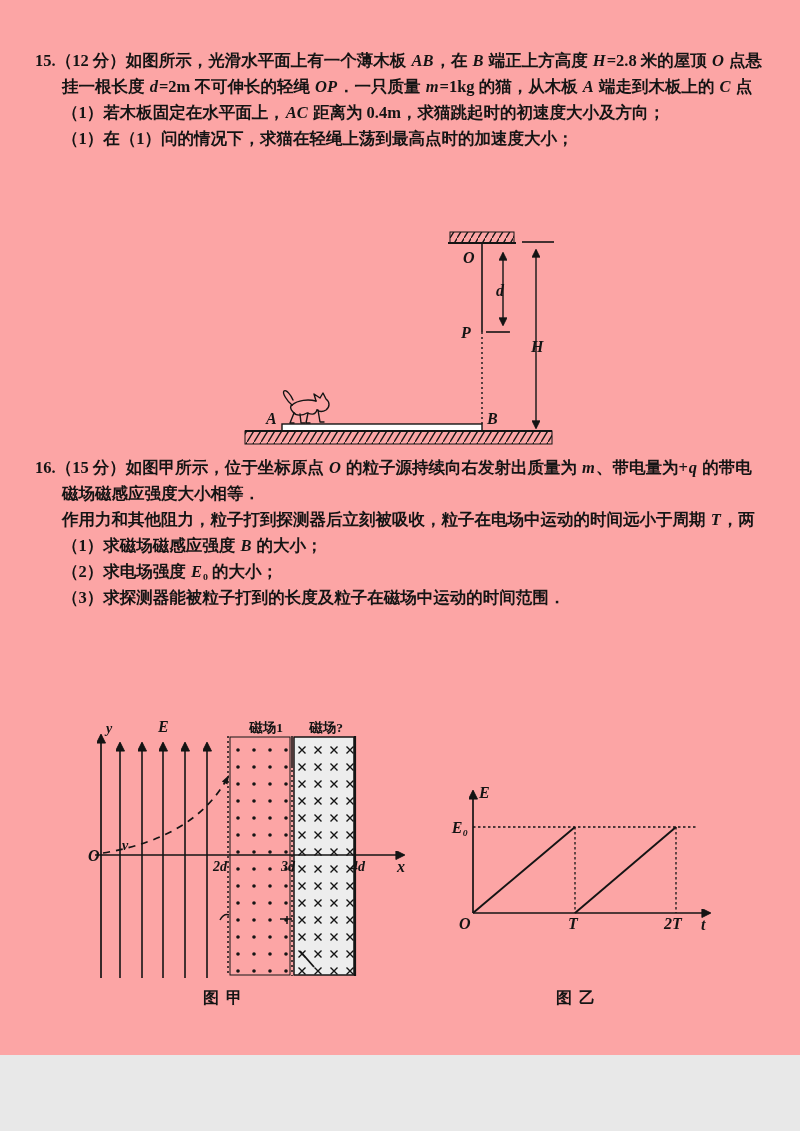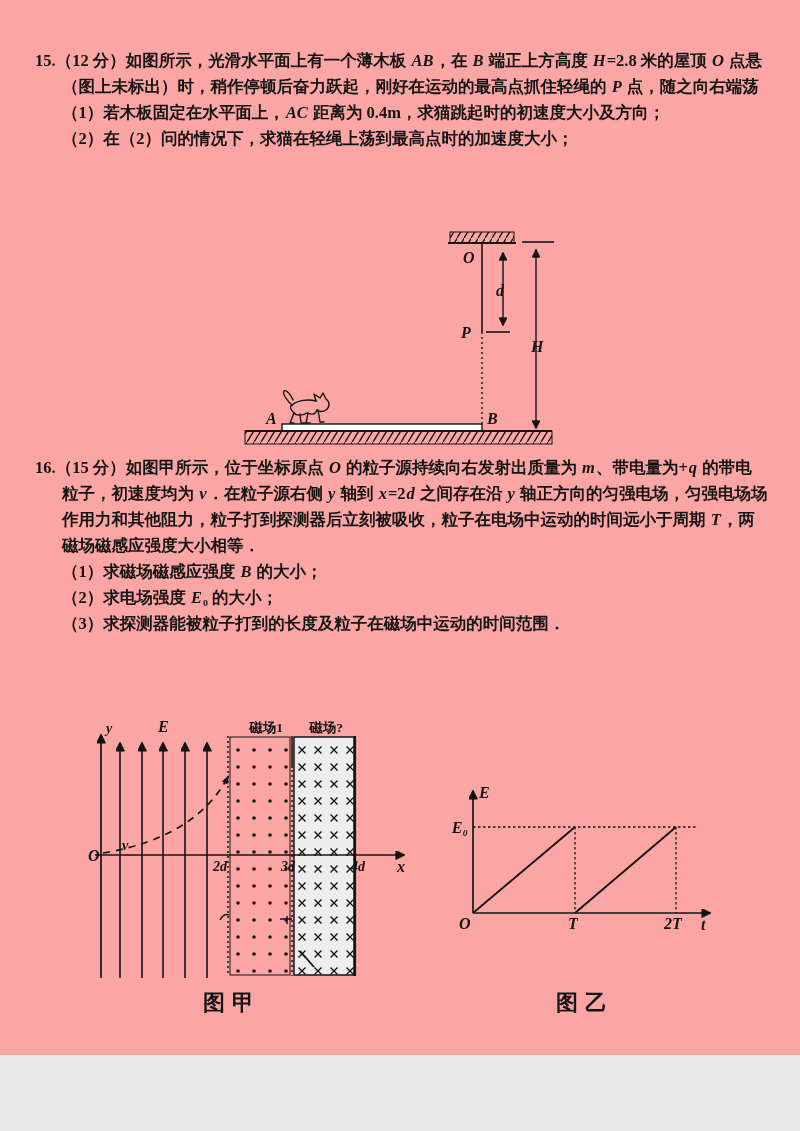--- a/index.html
+++ b/index.html
@@ -6,39 +6,39 @@
   .page{
     position:relative;width:800px;height:1055px;background:#fca5a5;
     font-family:"Liberation Serif","DejaVu Serif",serif;color:#141414;
     overflow:hidden;margin:0 auto;
   }
   .prob{position:absolute;left:35px;width:760px;font-size:16.5px;line-height:26px;
         font-weight:600;white-space:nowrap;}
   .prob .cont{padding-left:27px;}
   .prob i{font-style:italic;font-family:"Liberation Serif","DejaVu Serif",serif;padding:0 1px;}
   .fig{position:absolute;}
-  .cap{position:absolute;font-size:22px;font-weight:700;letter-spacing:7px;}
+  .cap{position:absolute;font-size:16px;font-weight:700;letter-spacing:7px;}
   .footer{position:absolute;top:1054px;left:0;width:800px;
           font-size:20px;font-weight:700;letter-spacing:1px;}
   svg text{font-family:"Liberation Serif","DejaVu Serif",serif;fill:#141414;}
   svg .math{font-style:italic;font-size:16px;font-weight:600;}
   svg .math-sm{font-style:italic;font-size:14px;font-weight:600;}
   svg .cjk{font-size:13.5px;font-weight:700;font-style:normal;}
   svg line,svg path,svg rect,svg polyline{stroke:#141414;}
 </style>
 </head>
 <body>
 
 <div class="page">
 
   <section class="prob" style="top:48px">
     <div class="line">15.（12 分）如图所示，光滑水平面上有一个薄木板 <i>AB</i>，在 <i>B</i> 端正上方高度 <i>H</i>=2.8 米的屋顶 <i>O</i> 点悬</div>
-    <div class="line cont">（图上未标出）时，稍作停顿后奋力跃起，刚好在运动的最高点抓住轻绳的 <i>P</i> 点，随之向右端荡</div>
+    <div class="line cont">挂一根长度 <i>d</i>=2m 不可伸长的轻绳 <i>OP</i>．一只质量 <i>m</i>=1kg 的猫，从木板 <i>A</i> 端走到木板上的 <i>C</i> 点</div>
     <div class="line cont">（1）若木板固定在水平面上，<i>AC</i> 距离为 0.4m，求猫跳起时的初速度大小及方向；</div>
-    <div class="line cont">（2）在（2）问的情况下，求猫在轻绳上荡到最高点时的加速度大小；</div>
+    <div class="line cont">（1）在（1）问的情况下，求猫在轻绳上荡到最高点时的加速度大小；</div>
   </section>
 
   <svg class="fig" style="left:240px;top:226px" width="330" height="230" viewBox="0 0 330 230">
     <defs>
       <marker id="ar15" viewBox="0 0 10 10" refX="9" refY="5" markerWidth="9" markerHeight="8" orient="auto-start-reverse" markerUnits="userSpaceOnUse">
         <path d="M0,0 L10,5 L0,10 z" stroke="none" fill="#141414"></path>
       </marker>
       <pattern id="hatch15" width="7" height="12" patternUnits="userSpaceOnUse">
         <path d="M0,12 L8,-1" stroke="#141414" stroke-width="1.4" fill="none"></path>
       </pattern>
@@ -86,23 +86,22 @@
     <text class="math" x="223" y="37">O</text>
     <text class="math" x="256" y="70">d</text>
     <text class="math" x="221" y="112">P</text>
     <text class="math" x="291" y="126">H</text>
     <text class="math" x="26" y="198">A</text>
     <text class="math" x="247" y="198">B</text>
   </svg>
 
   <section class="prob" style="top:455px">
     <div class="line">16.（15 分）如图甲所示，位于坐标原点 <i>O</i> 的粒子源持续向右发射出质量为 <i>m</i>、带电量为+<i>q</i> 的带电</div>
-    <div class="line cont">粒子，初速度均为 <i>v</i>．在粒子源右侧 <i>y</i> 轴到 <i>x</i>=2<i>d</i> 之间存在沿 <i>y</i> 轴正方向的匀强电场，匀强电场场</div>
+    <div class="line cont">磁场磁感应强度大小相等．</div>
     <div class="line cont">作用力和其他阻力，粒子打到探测器后立刻被吸收，粒子在电场中运动的时间远小于周期 <i>T</i>，两</div>
-    <div class="line cont">磁场磁感应强度大小相等．</div>
     <div class="line cont">（1）求磁场磁感应强度 <i>B</i> 的大小；</div>
     <div class="line cont">（2）求电场强度 <i>E</i>₀ 的大小；</div>
     <div class="line cont">（3）求探测器能被粒子打到的长度及粒子在磁场中运动的时间范围．</div>
   </section>
 
   <svg class="fig" style="left:70px;top:708px" width="350" height="300" viewBox="0 0 350 300">
     <defs>
       <marker id="ar16" viewBox="0 0 10 10" refX="9" refY="5" markerWidth="10" markerHeight="9" orient="auto-start-reverse" markerUnits="userSpaceOnUse">
         <path d="M0,0 L10,5 L0,10 z" stroke="none" fill="#141414"></path>
       </marker>

